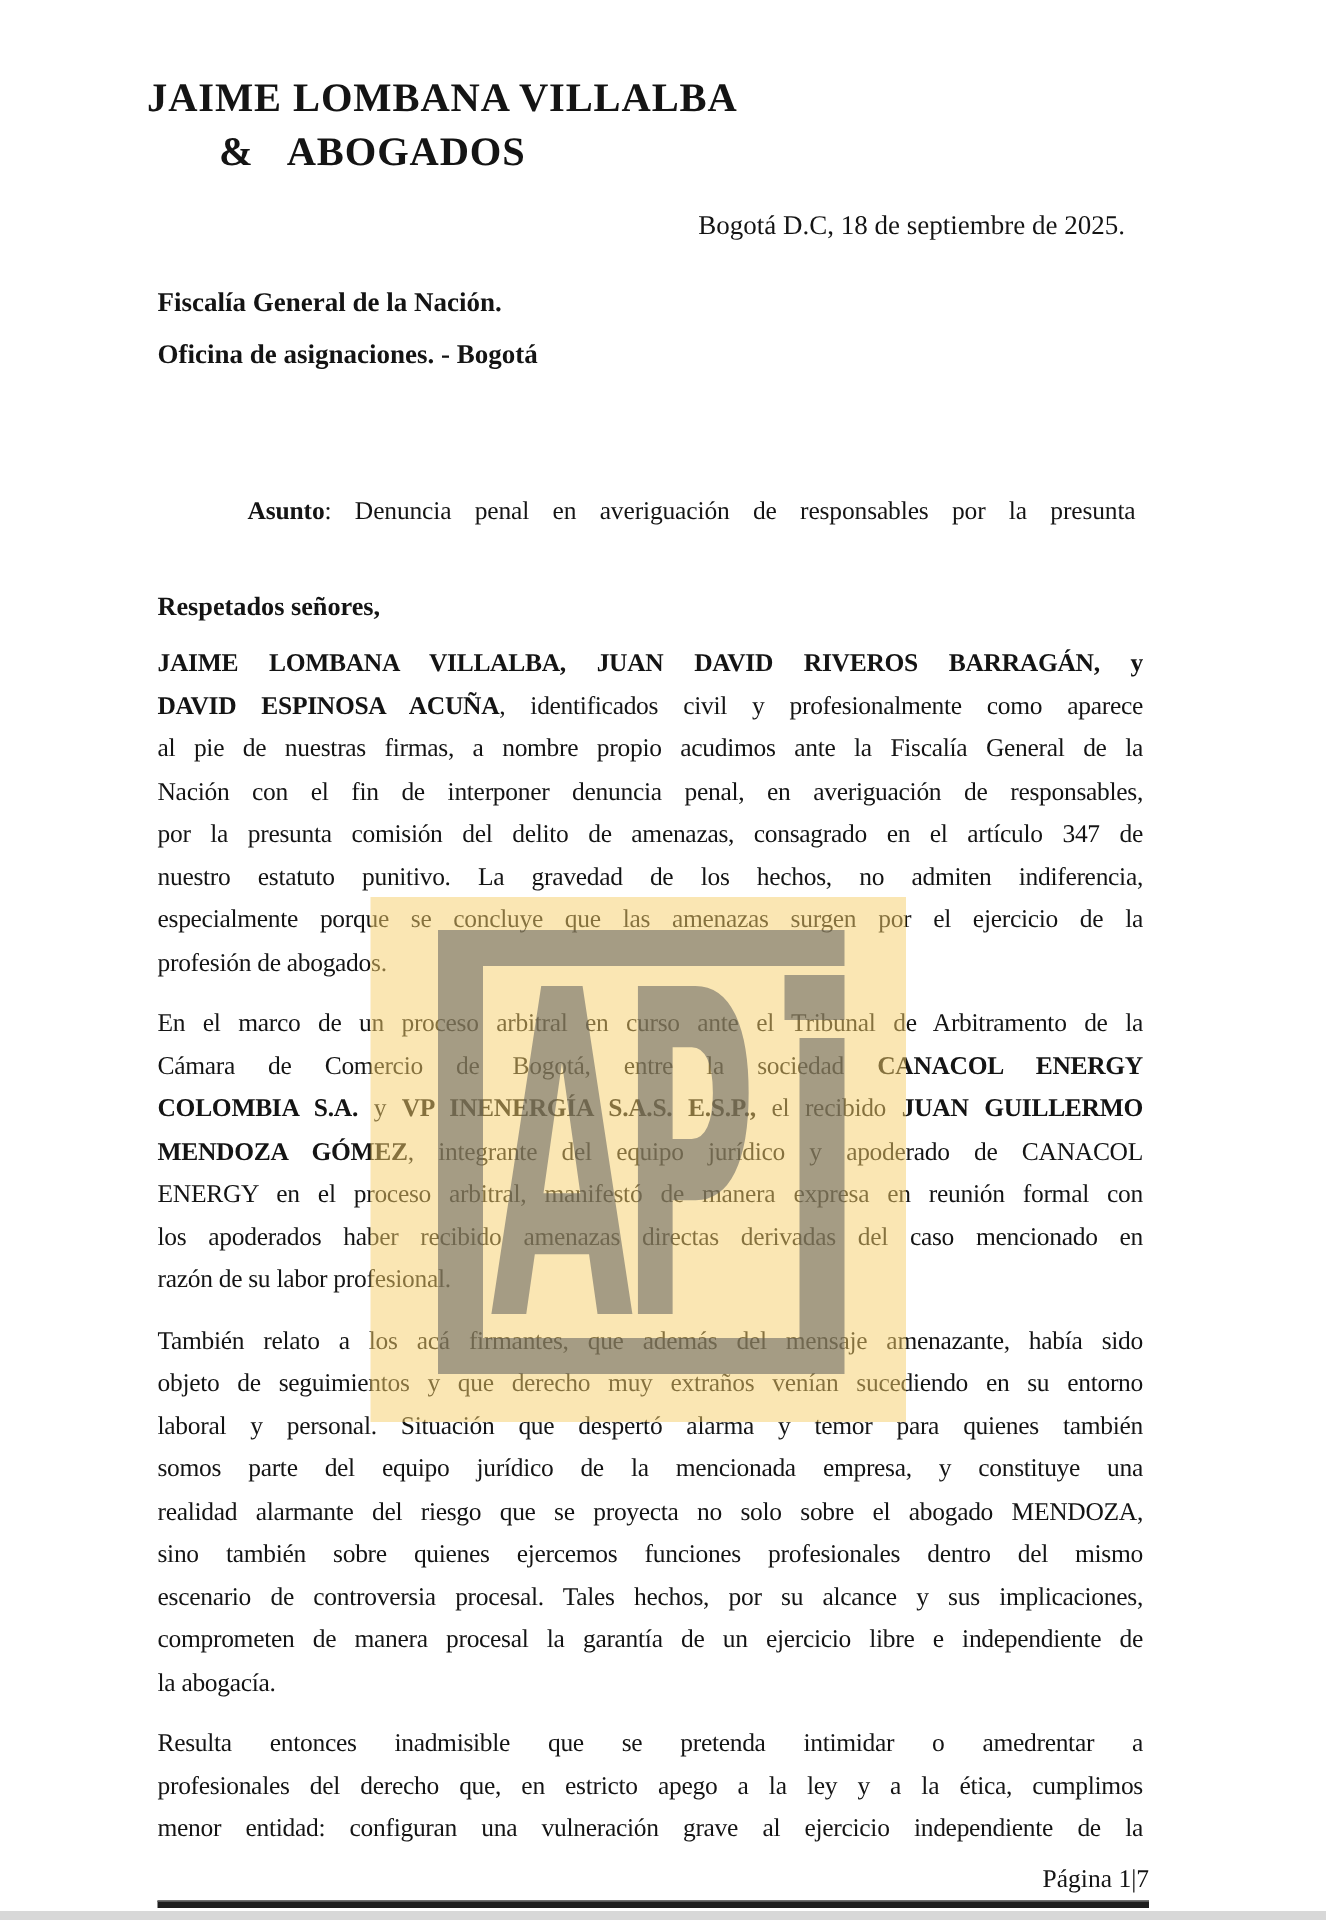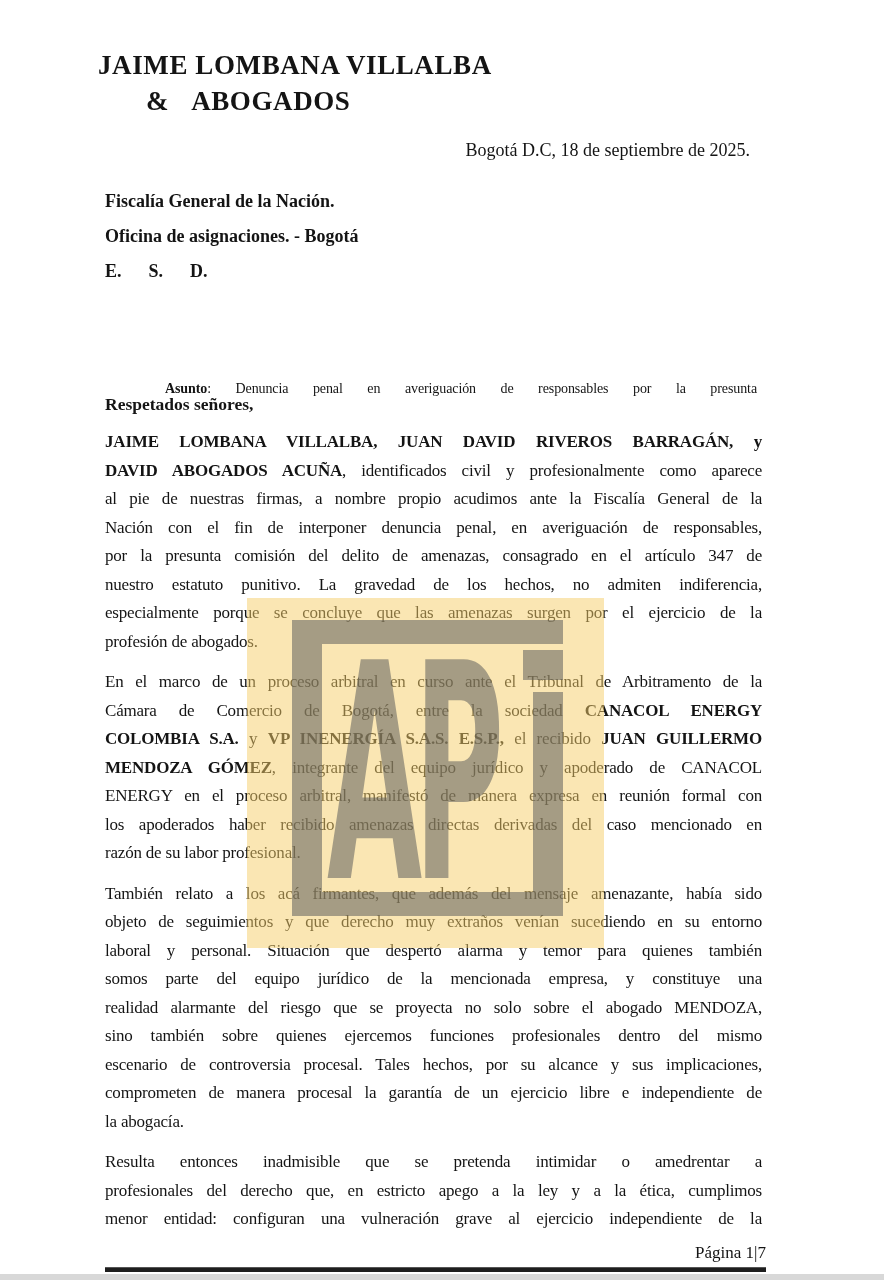--- a/index.html
+++ b/index.html
@@ -11,21 +11,21 @@
   .abs{position:absolute;}
   
   .lh1{left:98px;top:50px;font-size:27px;font-weight:bold;letter-spacing:.6px;}
   .lh2{left:146px;top:86px;font-size:27px;font-weight:bold;letter-spacing:.6px;}
   
   .date{top:140px;right:134px;font-size:18px;}
   
   .recipient{left:105px;top:184px;font-size:18px;line-height:35px;}
   .recipient .bold{font-weight:bold;}
   
-  .subject{left:165px;top:324px;width:592px;font-size:14px;line-height:33px;letter-spacing:-.1px;margin-top:48px;}
+  .subject{left:165px;top:324px;width:592px;font-size:17px;line-height:33px;letter-spacing:-.1px;}
   
   .greeting{left:105px;top:394px;font-size:17.5px;font-weight:bold;}
   
   .body-text{left:105px;top:428px;width:657px;font-size:17px;line-height:28.5px;letter-spacing:-.2px;}
   .para{margin:0 0 12px 0;}
   .para:last-child{margin-bottom:0;}
   .line{text-align:justify;text-align-last:justify;white-space:normal;}
   .line.nj{text-align-last:left;}
   .line b{font-weight:bold;}
   
@@ -49,35 +49,34 @@
 <body>
 
 <div class="abs lh1">JAIME LOMBANA VILLALBA</div>
 <div class="abs lh2">&amp;&nbsp;&nbsp;&nbsp;ABOGADOS</div>
 
 <div class="abs date">Bogotá D.C, 18 de septiembre de 2025.</div>
 
 <div class="abs recipient" id="recipient-block">
     <div class="bold">Fiscalía General de la Nación.</div>
     <div class="bold">Oficina de asignaciones. - Bogotá</div>
-    <div class="bold">E.  S.  D.</div>
   </div>
 
 <div class="abs subject" id="subject-block">
     <div class="para">
       <div class="line"><b>Asunto</b><span>: Denuncia penal en averiguación de responsables por la presunta</span></div>
     </div>
   </div>
 
 <div class="abs greeting">Respetados señores,</div>
 
 <div class="abs body-text" id="body-text">
     <div class="para">
       <div class="line"><b>JAIME LOMBANA VILLALBA, JUAN DAVID RIVEROS BARRAGÁN, y</b></div>
-      <div class="line"><b>DAVID ABOGADOS ACUÑA</b><span>, identificados civil y profesionalmente como aparece</span></div>
+      <div class="line"><b>DAVID ESPINOSA ACUÑA</b><span>, identificados civil y profesionalmente como aparece</span></div>
       <div class="line"><span>al pie de nuestras firmas, a nombre propio acudimos ante la Fiscalía General de la</span></div>
       <div class="line"><span>Nación con el fin de interponer denuncia penal, en averiguación de responsables,</span></div>
       <div class="line"><span>por la presunta comisión del delito de amenazas, consagrado en el artículo 347 de</span></div>
       <div class="line"><span>nuestro estatuto punitivo. La gravedad de los hechos, no admiten indiferencia,</span></div>
       <div class="line"><span>especialmente porque se concluye que las amenazas surgen por el ejercicio de la</span></div>
       <div class="line nj"><span>profesión de abogados.</span></div>
     </div>
     <div class="para">
       <div class="line"><span>En el marco de un proceso arbitral en curso ante el Tribunal de Arbitramento de la</span></div>
       <div class="line"><span>Cámara de Comercio de Bogotá, entre la sociedad </span><b>CANACOL ENERGY</b></div>

